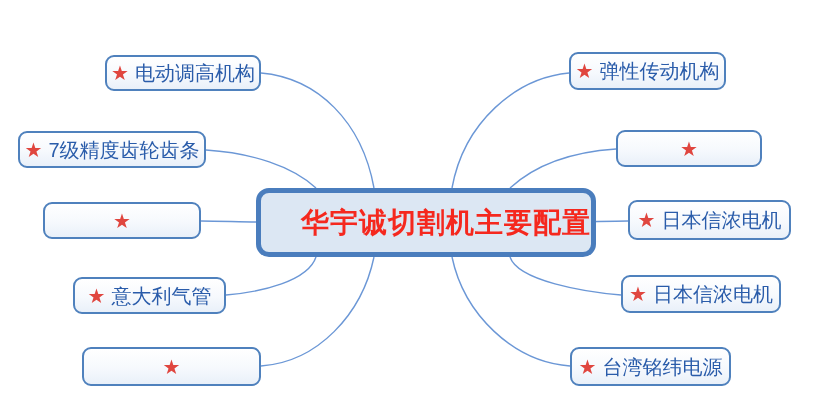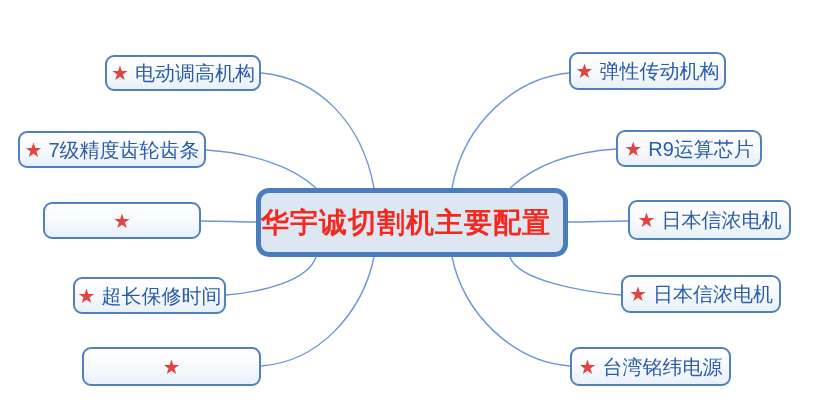--- a/index.html
+++ b/index.html
@@ -45,24 +45,24 @@
   .node .label {
     color: #2a5caa;
     font-size: 20px;
     line-height: 1;
     white-space: nowrap;
   }
 
   .center-node {
     position: absolute;
     left: 256px; top: 188px;
-    width: 312px; height: 69px;
+    width: 340px; height: 69px;
     display: flex;
     align-items: center;
-    justify-content: flex-start;
+    justify-content: flex-end;
     background: #dce7f3;
     border: 5px solid #4a7dbd;
     border-radius: 13px;
   }
   .center-node .center-label {
     color: #f5281e;
     font-size: 28px;
     font-weight: bold;
     letter-spacing: 1px;
     white-space: nowrap;
@@ -100,35 +100,34 @@
     <span class="star">★</span>
     <span class="label">7级精度齿轮齿条</span>
   </div>
 
   <div class="node" style="left:43px;  top:202px; width:158px; height:37px;">
     <span class="star">★</span>
   </div>
 
   <div class="node" style="left:73px;  top:277px; width:153px; height:37px;">
     <span class="star">★</span>
-    <span class="label">超长保修时间</span>
+    <span class="label">意大利气管</span>
   </div>
 
   <div class="node" style="left:82px;  top:347px; width:179px; height:39px;">
     <span class="star">★</span>
   </div>
 
   <div class="node" style="left:569px; top:52px;  width:157px; height:38px;">
     <span class="star">★</span>
     <span class="label">弹性传动机构</span>
   </div>
 
   <div class="node" style="left:616px; top:130px; width:146px; height:37px;">
     <span class="star">★</span>
-    <span class="label">R9运算芯片</span>
   </div>
 
   <div class="node" style="left:628px; top:200px; width:163px; height:40px;">
     <span class="star">★</span>
     <span class="label">日本信浓电机</span>
   </div>
 
   <div class="node" style="left:621px; top:275px; width:160px; height:38px;">
     <span class="star">★</span>
     <span class="label">日本信浓电机</span>

